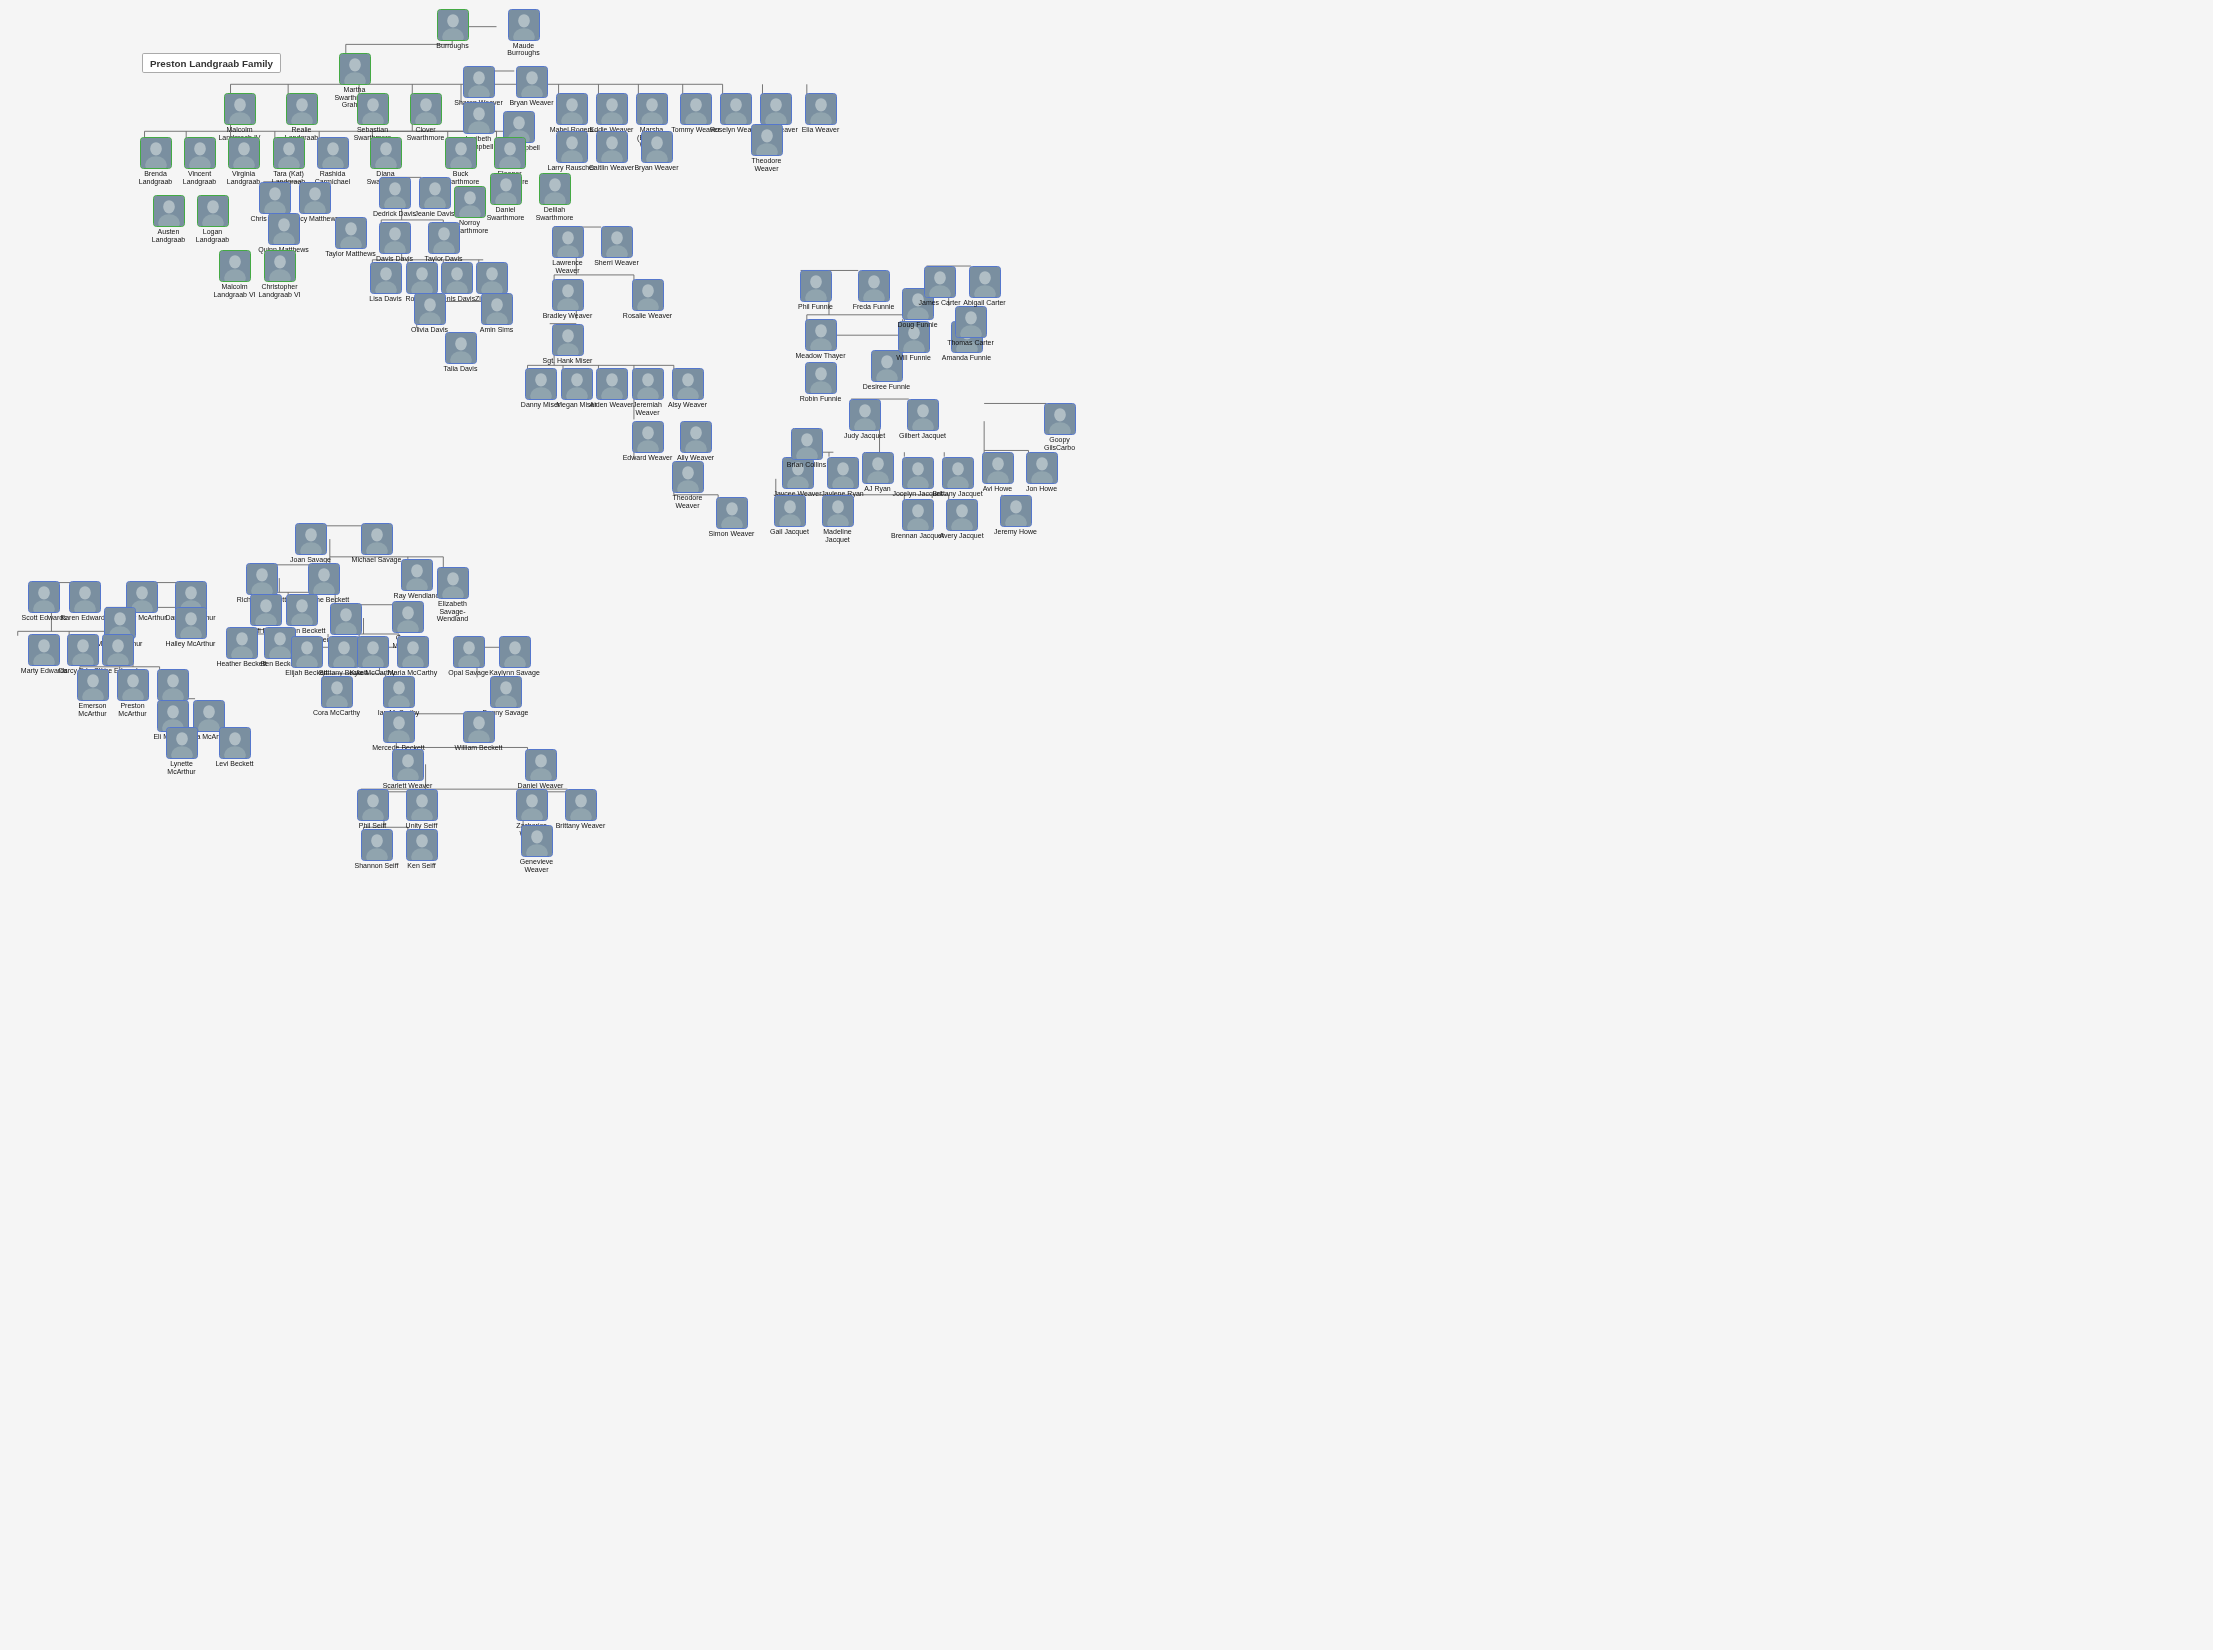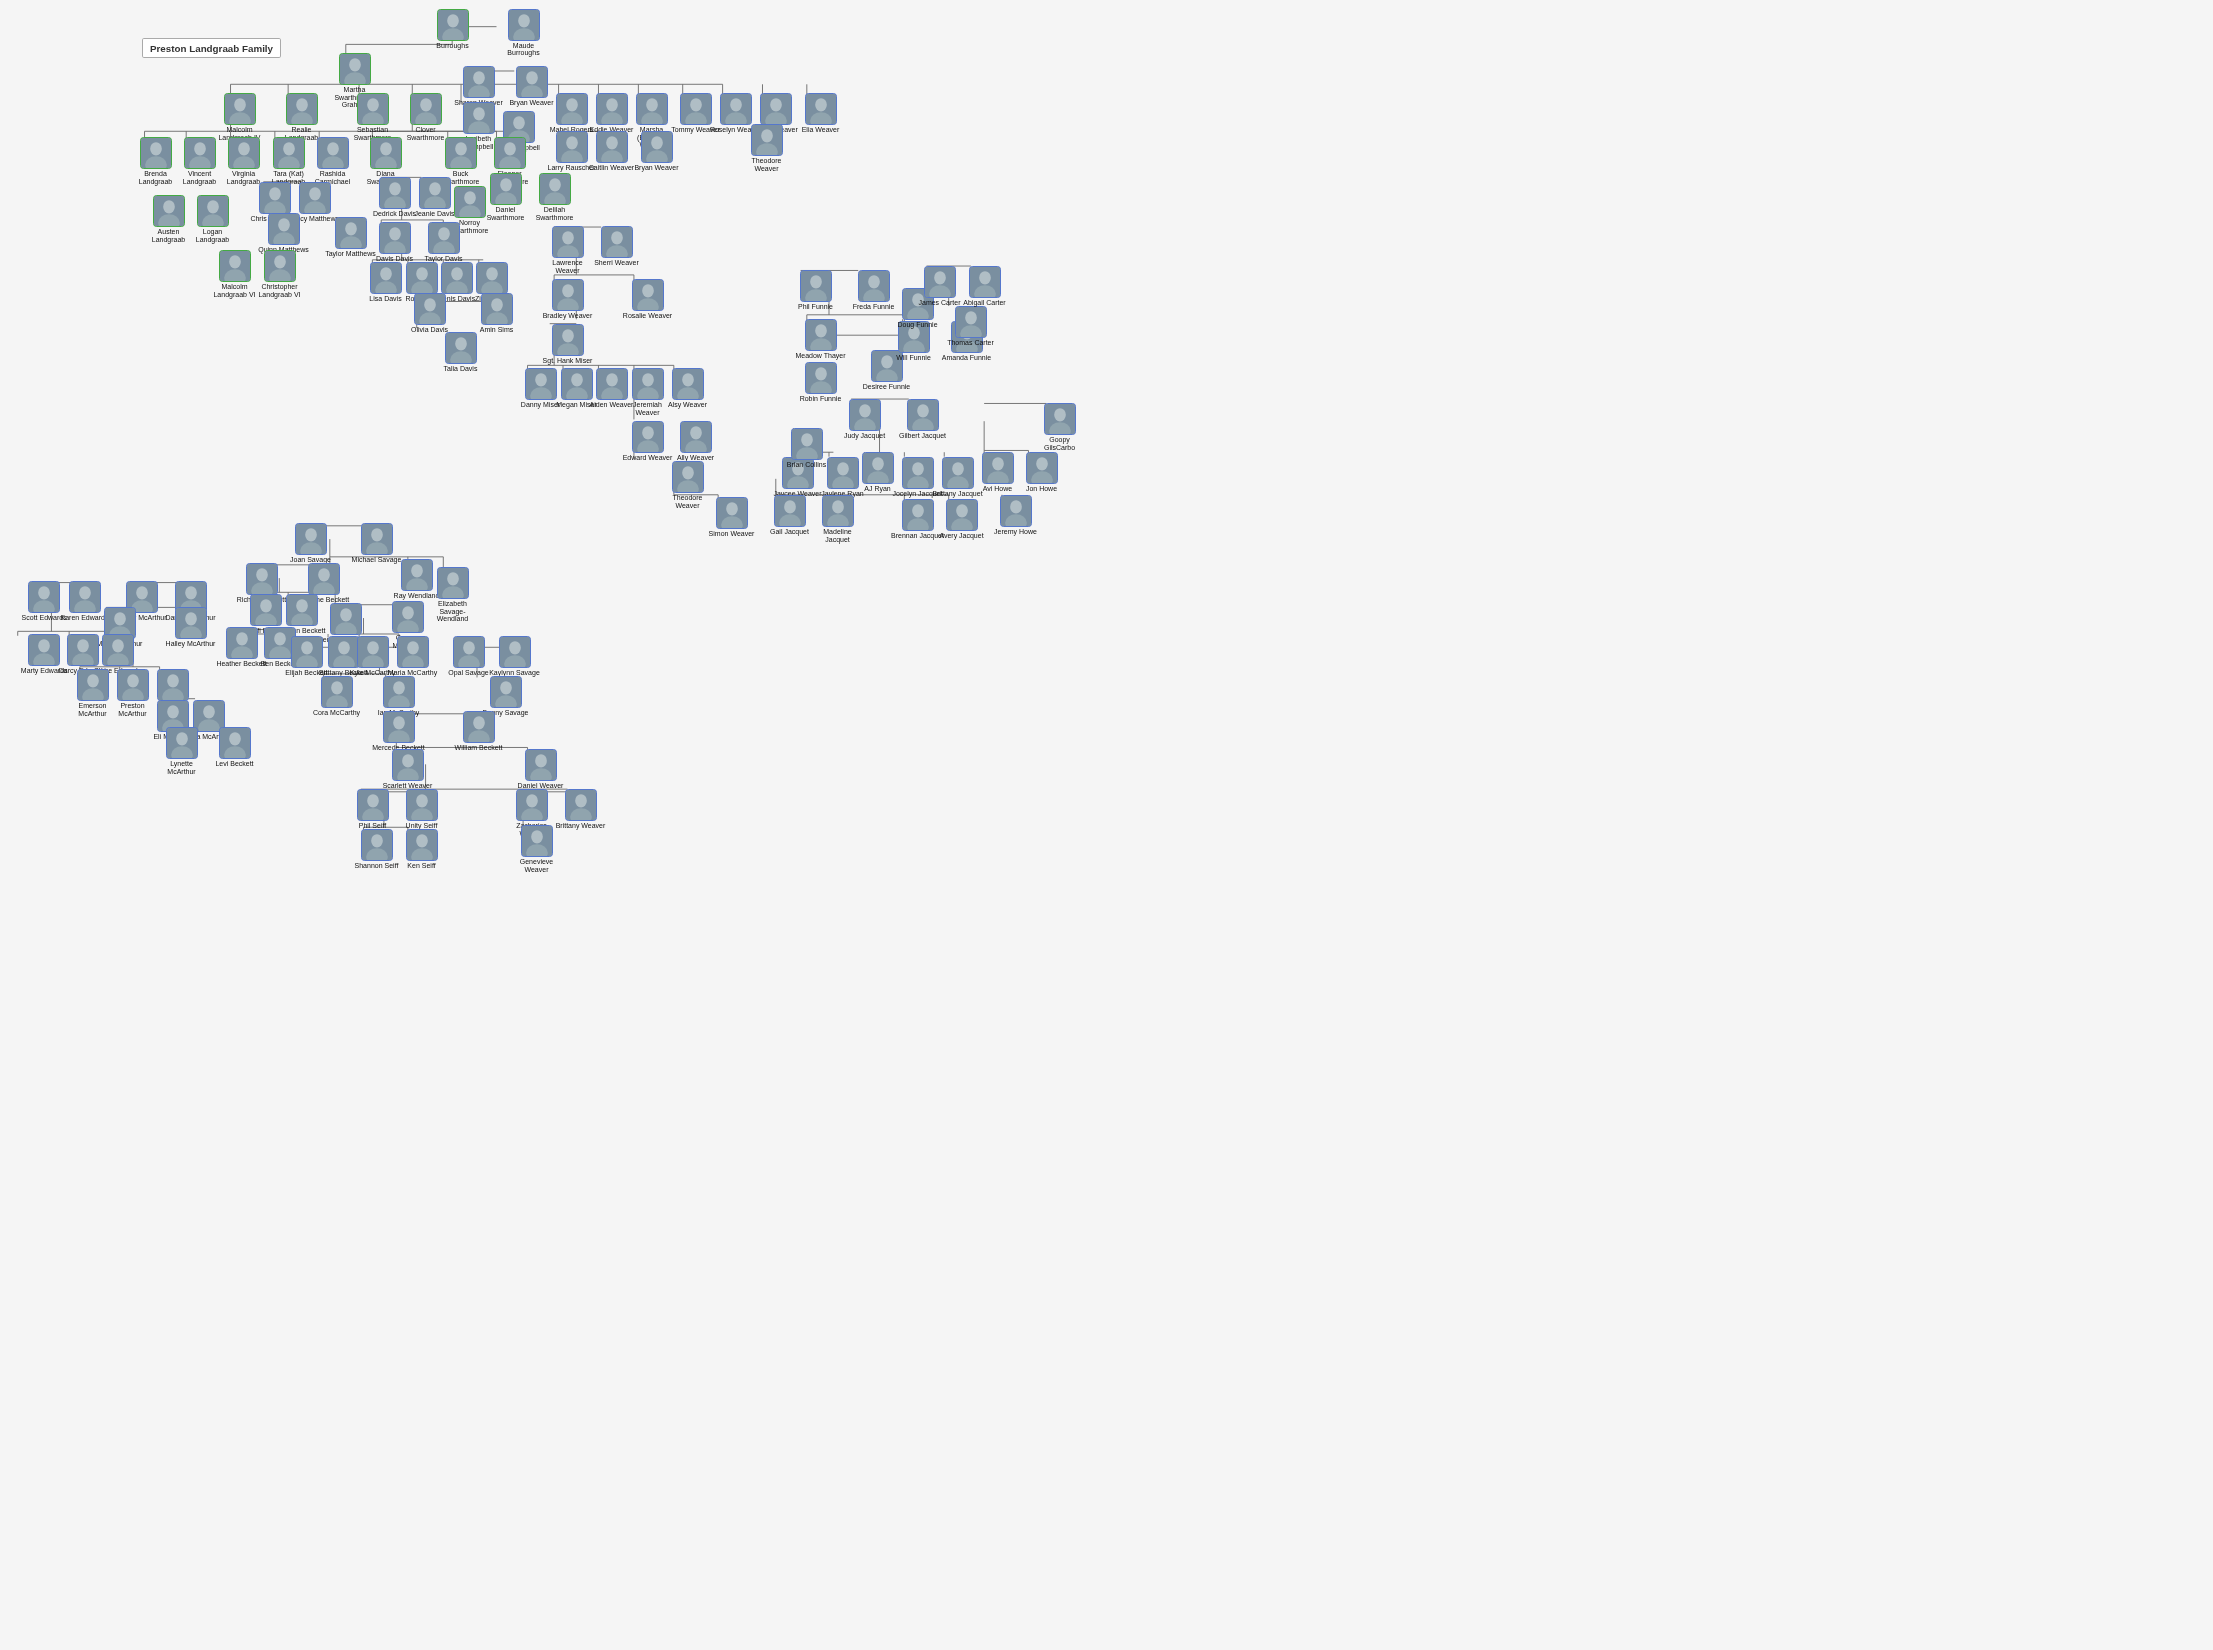--- a/index.html
+++ b/index.html
@@ -74,21 +74,21 @@
       font-weight: bold;
       color: #333;
       border-radius: 1.8px;
     }
   </style>
 </head>
 <body>
 
 <div id="tree-container">
 
-  <div class="title-box" style="left:142px; top:38px;">
+  <div class="title-box" style="left:142px; top:53px;">
     <span>Preston Landgraab Family</span>
   </div>
 
   <svg class="tree-lines" viewBox="0 0 2496 1862" width="2213" height="1651">
 
     <line x1="510" y1="30" x2="560" y2="30"></line>
 
     <line x1="510" y1="28" x2="510" y2="50"></line>
     <line x1="510" y1="50" x2="390" y2="50"></line>
     <line x1="390" y1="50" x2="390" y2="62"></line>

